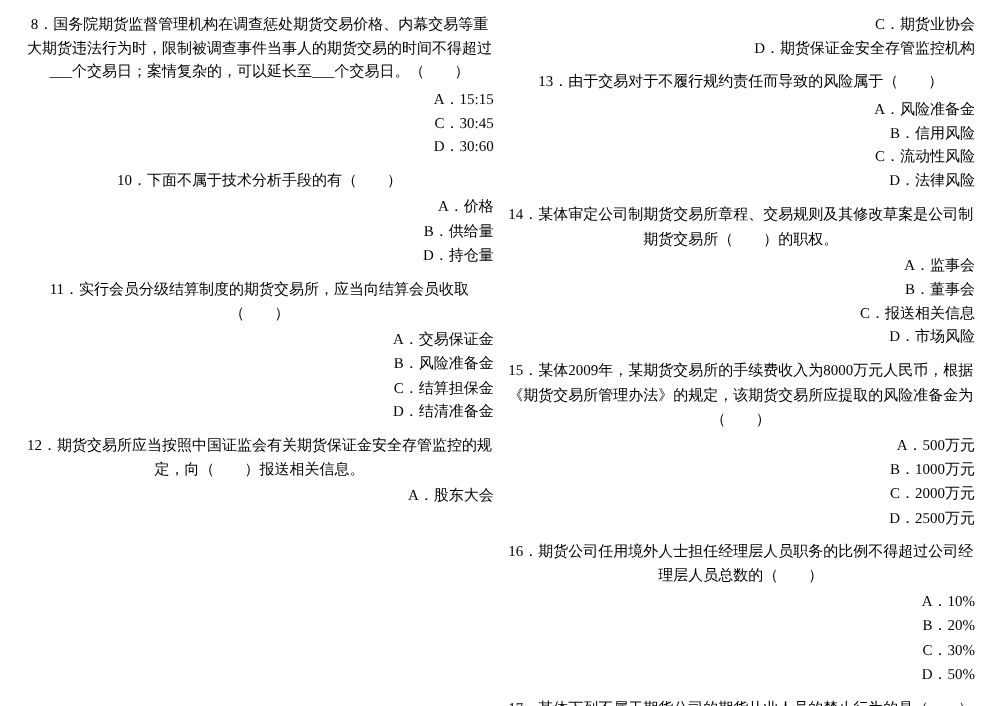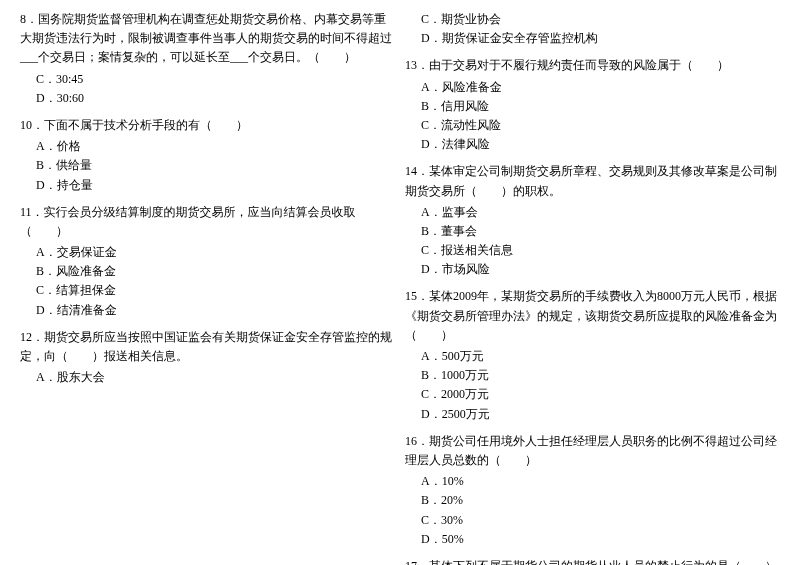--- a/index.html
+++ b/index.html
@@ -26,36 +26,39 @@
     .column {
       flex: 1;
     }
     .question-block {
       margin-bottom: 8px;
     }
     .question-title {
       line-height: 1.6;
       text-indent: 0;
       margin-bottom: 2px;
+      text-align: center;
     }
     .option {
       line-height: 1.6;
       padding-left: 16px;
+      text-align: right;
     }
   </style>
 </head>
 <body>
 
 <div class="page-container">
   <div class="two-column">
 
     <div class="column">
 
       <div class="question-block">
         <div class="question-title">8．国务院期货监督管理机构在调查惩处期货交易价格、内幕交易等重大期货违法行为时，限制被调查事件当事人的期货交易的时间不得超过___个交易日；案情复杂的，可以延长至___个交易日。（　　）</div>
+        <div class="option">A．15:15</div>
         <div class="option">C．30:45</div>
         <div class="option">D．30:60</div>
       </div>
 
 
       <div class="question-block">
         <div class="question-title">10．下面不属于技术分析手段的有（　　）</div>
         <div class="option">A．价格</div>
         <div class="option">B．供给量</div>
         <div class="option">D．持仓量</div>

